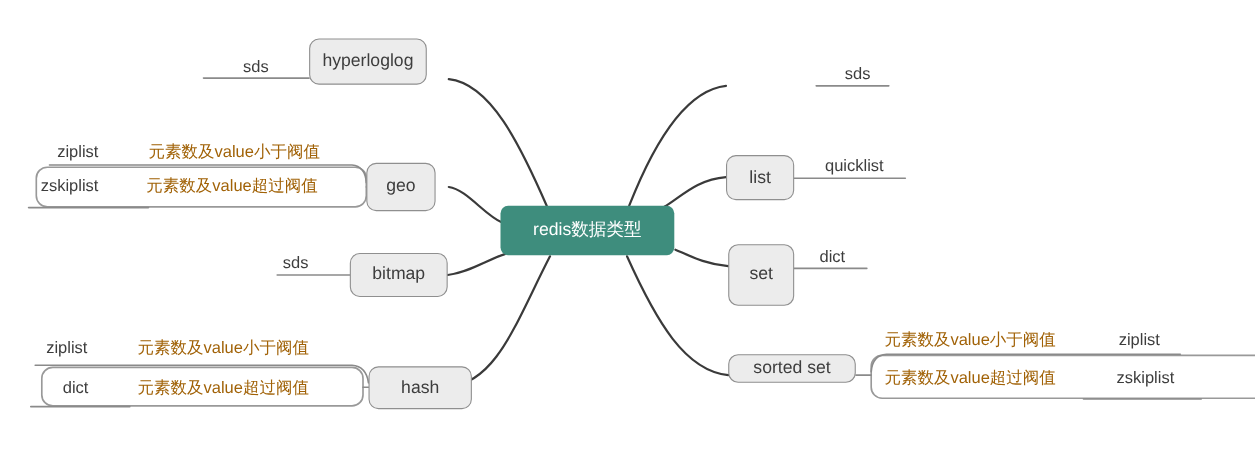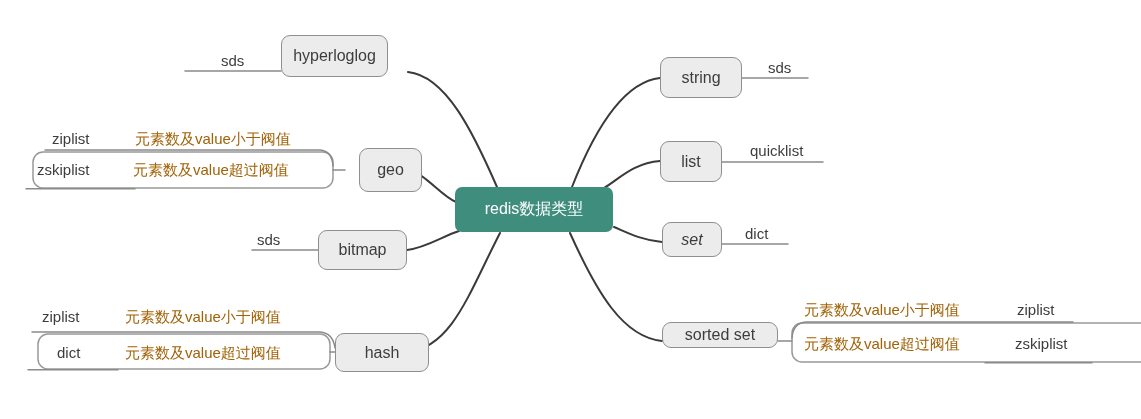--- a/index.html
+++ b/index.html
@@ -62,27 +62,26 @@
       <path d="M 660 78 C 623 82 594 131 572 187"></path>
       <path d="M 660 161 C 633 163 618 180 604 188"></path>
       <path d="M 662 242 C 641 240 628 233 614 227"></path>
       <path d="M 662 341 C 623 337 597 293 570 233"></path>
     </g>
   </svg>
 
   <div class="root" style="left:455px;top:187px;width:158px;height:45px;">redis数据类型</div>
 
   <div class="node" style="left:281px;top:35px;width:107px;height:42px;">hyperloglog</div>
-  <div class="node" style="left:359px;top:148px;width:63px;height:44px;text-align:right;">geo</div>
+  <div class="node" style="left:333px;top:148px;width:63px;height:44px;text-align:right;">geo</div>
   <div class="node" style="left:318px;top:230px;width:89px;height:40px;">bitmap</div>
   <div class="node" style="left:335px;top:333px;width:94px;height:39px;">hash</div>
 
-  <div class="node" style="left:660px;top:57px;width:82px;height:41px;">string</div>
   <div class="node" style="left:660px;top:141px;width:62px;height:41px;">list</div>
-  <div class="node" style="left:662px;top:222px;width:60px;height:35px;font-style:italic;">set</div>
+  <div class="node" style="left:662px;top:222px;width:60px;height:56px;">set</div>
   <div class="node" style="left:662px;top:322px;width:116px;height:26px;">sorted set</div>
 
   <div class="leaf" style="left:221px;top:52px;">sds</div>
 
   <div class="leaf" style="left:52px;top:130px;">ziplist</div>
   <div class="cn" style="left:135px;top:130px;">元素数及value小于阀值</div>
   <div class="leaf" style="left:37px;top:161px;">zskiplist</div>
   <div class="cn" style="left:133px;top:161px;">元素数及value超过阀值</div>
 
   <div class="leaf" style="left:257px;top:231px;">sds</div>

